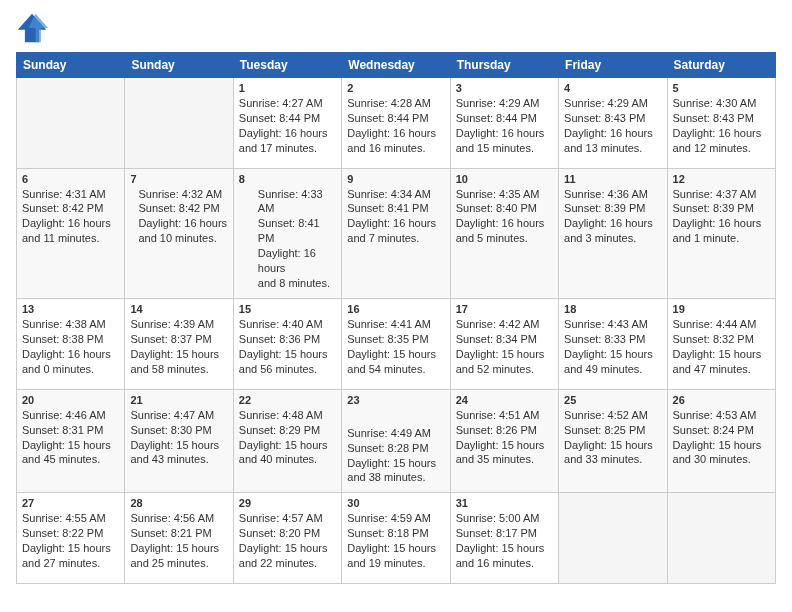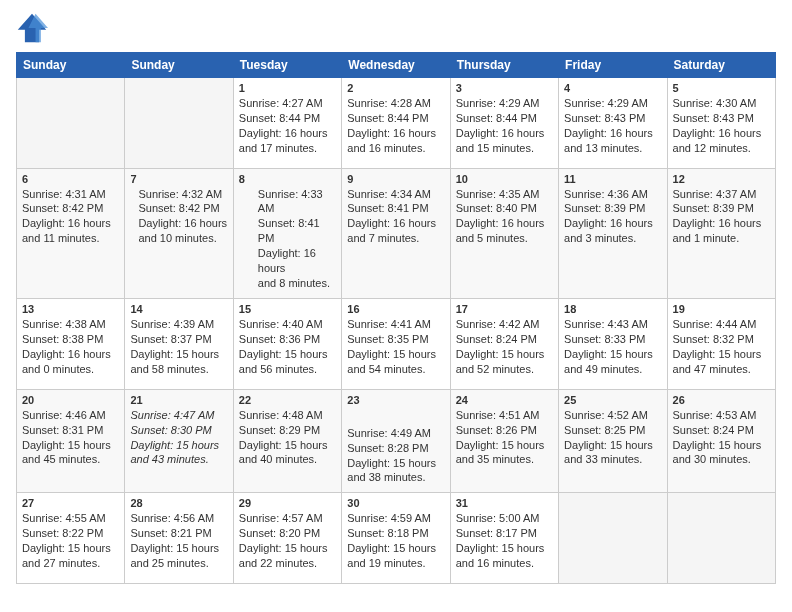--- a/index.html
+++ b/index.html
@@ -245,21 +245,21 @@
           <td>
             <span class="day-num">16</span>
             <div class="day-info" style="white-space: pre-line;">Sunrise: 4:41 AM
 Sunset: 8:35 PM
 Daylight: 15 hours
 and 54 minutes.</div>
           </td>
           <td>
             <span class="day-num">17</span>
             <div class="day-info" style="white-space: pre-line;">Sunrise: 4:42 AM
-Sunset: 8:24 PM
+Sunset: 8:34 PM
 Daylight: 15 hours
 and 52 minutes.</div>
           </td>
           <td>
             <span class="day-num">18</span>
             <div class="day-info" style="white-space: pre-line;">Sunrise: 4:43 AM
 Sunset: 8:33 PM
 Daylight: 15 hours
 and 49 minutes.</div>
           </td>
@@ -274,21 +274,21 @@
         <tr>
           <td>
             <span class="day-num">20</span>
             <div class="day-info" style="white-space: pre-line;">Sunrise: 4:46 AM
 Sunset: 8:31 PM
 Daylight: 15 hours
 and 45 minutes.</div>
           </td>
           <td>
             <span class="day-num">21</span>
-            <div class="day-info" style="white-space: pre-line; font-style: italic;">Sunrise: 4:47 AM
+            <div class="day-info" style="white-space: pre-line;">Sunrise: 4:47 AM
 Sunset: 8:30 PM
 Daylight: 15 hours
 and 43 minutes.</div>
           </td>
           <td>
             <span class="day-num">22</span>
             <div class="day-info" style="white-space: pre-line;">Sunrise: 4:48 AM
 Sunset: 8:29 PM
 Daylight: 15 hours
 and 40 minutes.</div>

